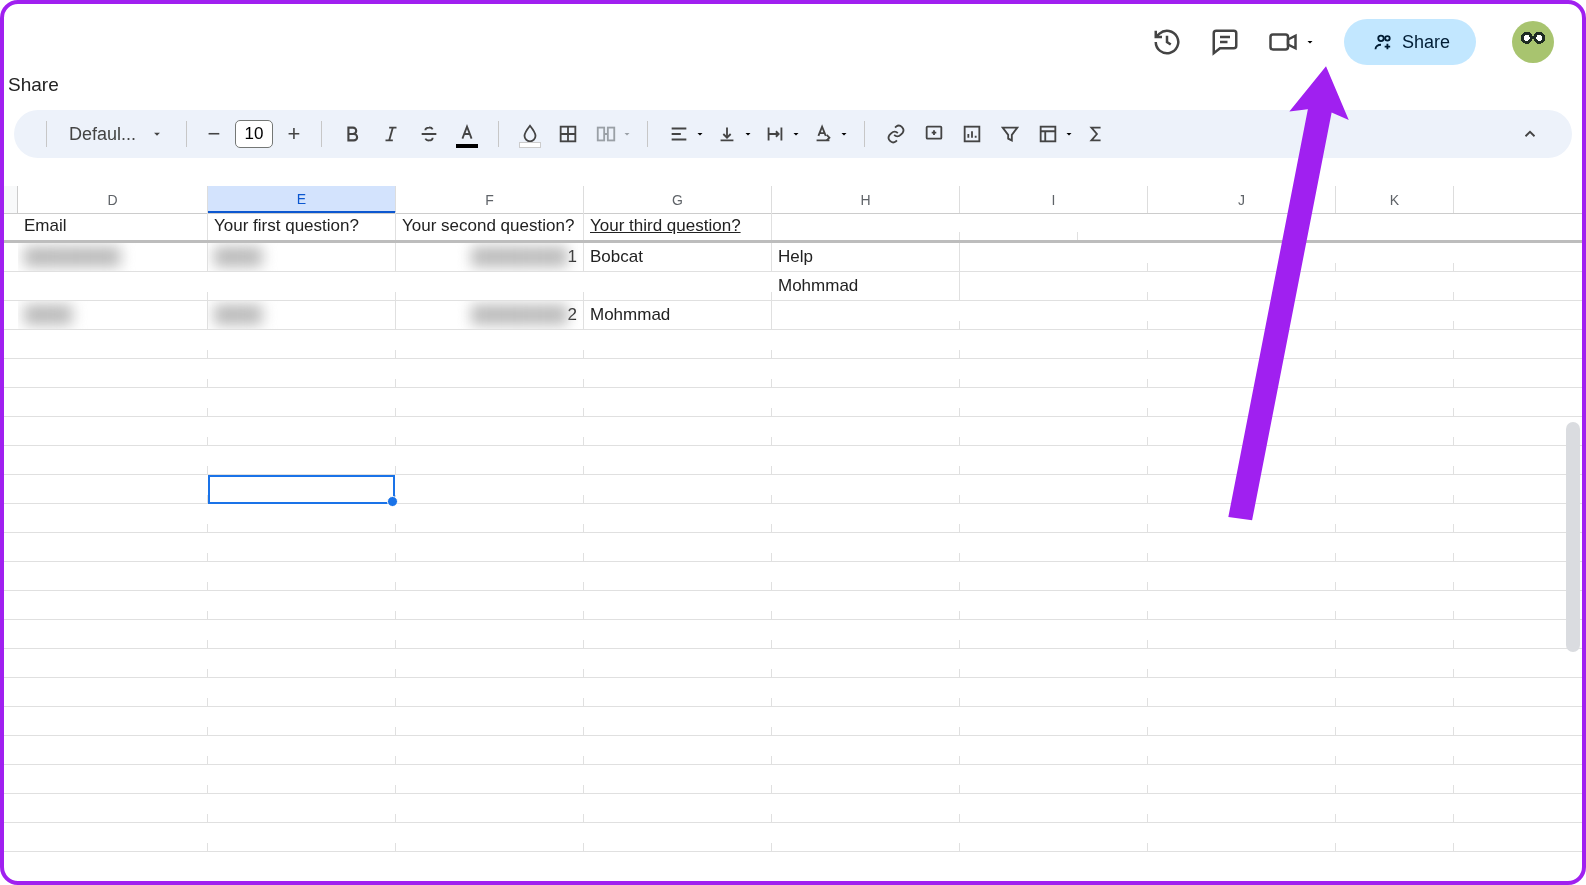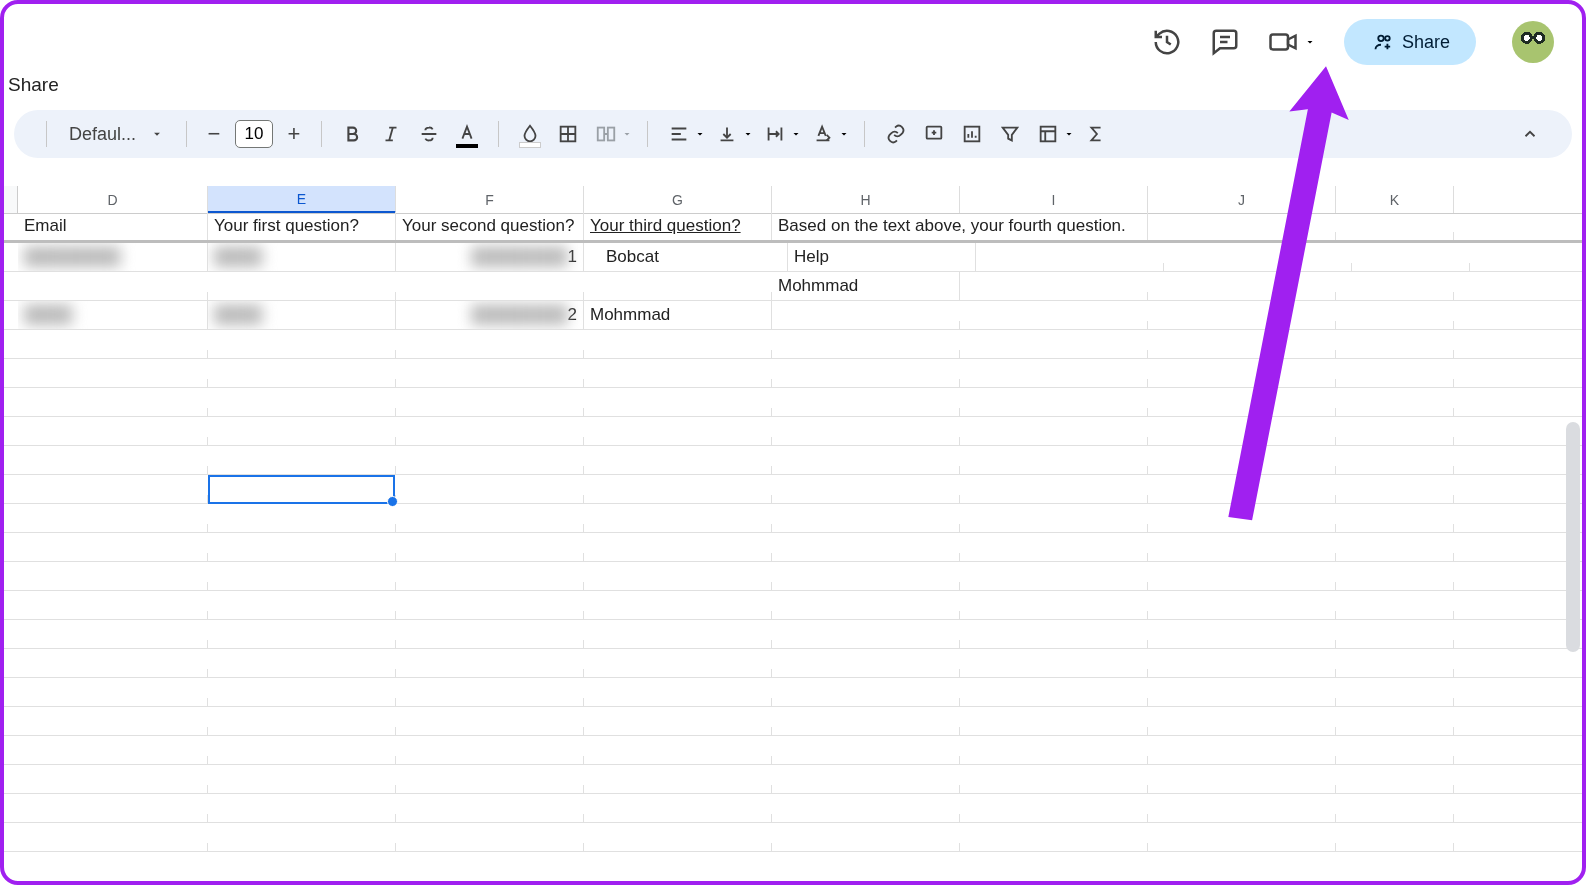--- a/index.html
+++ b/index.html
@@ -349,37 +349,36 @@
       <div class="col-header" style="width: 188px;">J</div>
       <div class="col-header" style="width: 118px;">K</div>
     </div>
   <div id="rows">
       <div class="row header-row">
         <div class="rownum"></div>
         <div class="cell" style="width: 190px;">Email</div>
         <div class="cell" style="width: 188px;">Your first question?</div>
         <div class="cell" style="width: 188px;">Your second question?</div>
         <div class="cell" style="width: 188px; text-decoration: underline;">Your third question?</div>
-        <div class="cell" style="width: 376px;">Based on the text above, your fourth question.</div>
         <div class="cell" style="width: 188px;"></div>
         <div class="cell" style="width: 118px;"></div>
       </div>
       <div class="row">
         <div class="rownum"></div>
         <div class="cell" style="width: 190px;">
           <span class="blurred">████████</span>
         </div>
         <div class="cell" style="width: 188px;">
           <span class="blurred">████</span>
         </div>
         <div class="cell right" style="width: 188px;">
           <span class="blurred">████████</span>
           <span> 1</span>
         </div>
-        <div class="cell" style="width: 188px; margin-left: 16px;">Bobcat</div>
+        <div class="cell" style="width: 188px;">Bobcat</div>
         <div class="cell" style="width: 188px;">Help</div>
         <div class="cell" style="width: 188px;"></div>
         <div class="cell" style="width: 188px;"></div>
         <div class="cell" style="width: 118px;"></div>
       </div>
       <div class="row">
         <div class="rownum"></div>
         <div class="cell" style="width: 190px;"></div>
         <div class="cell" style="width: 188px;"></div>
         <div class="cell" style="width: 188px;"></div>

